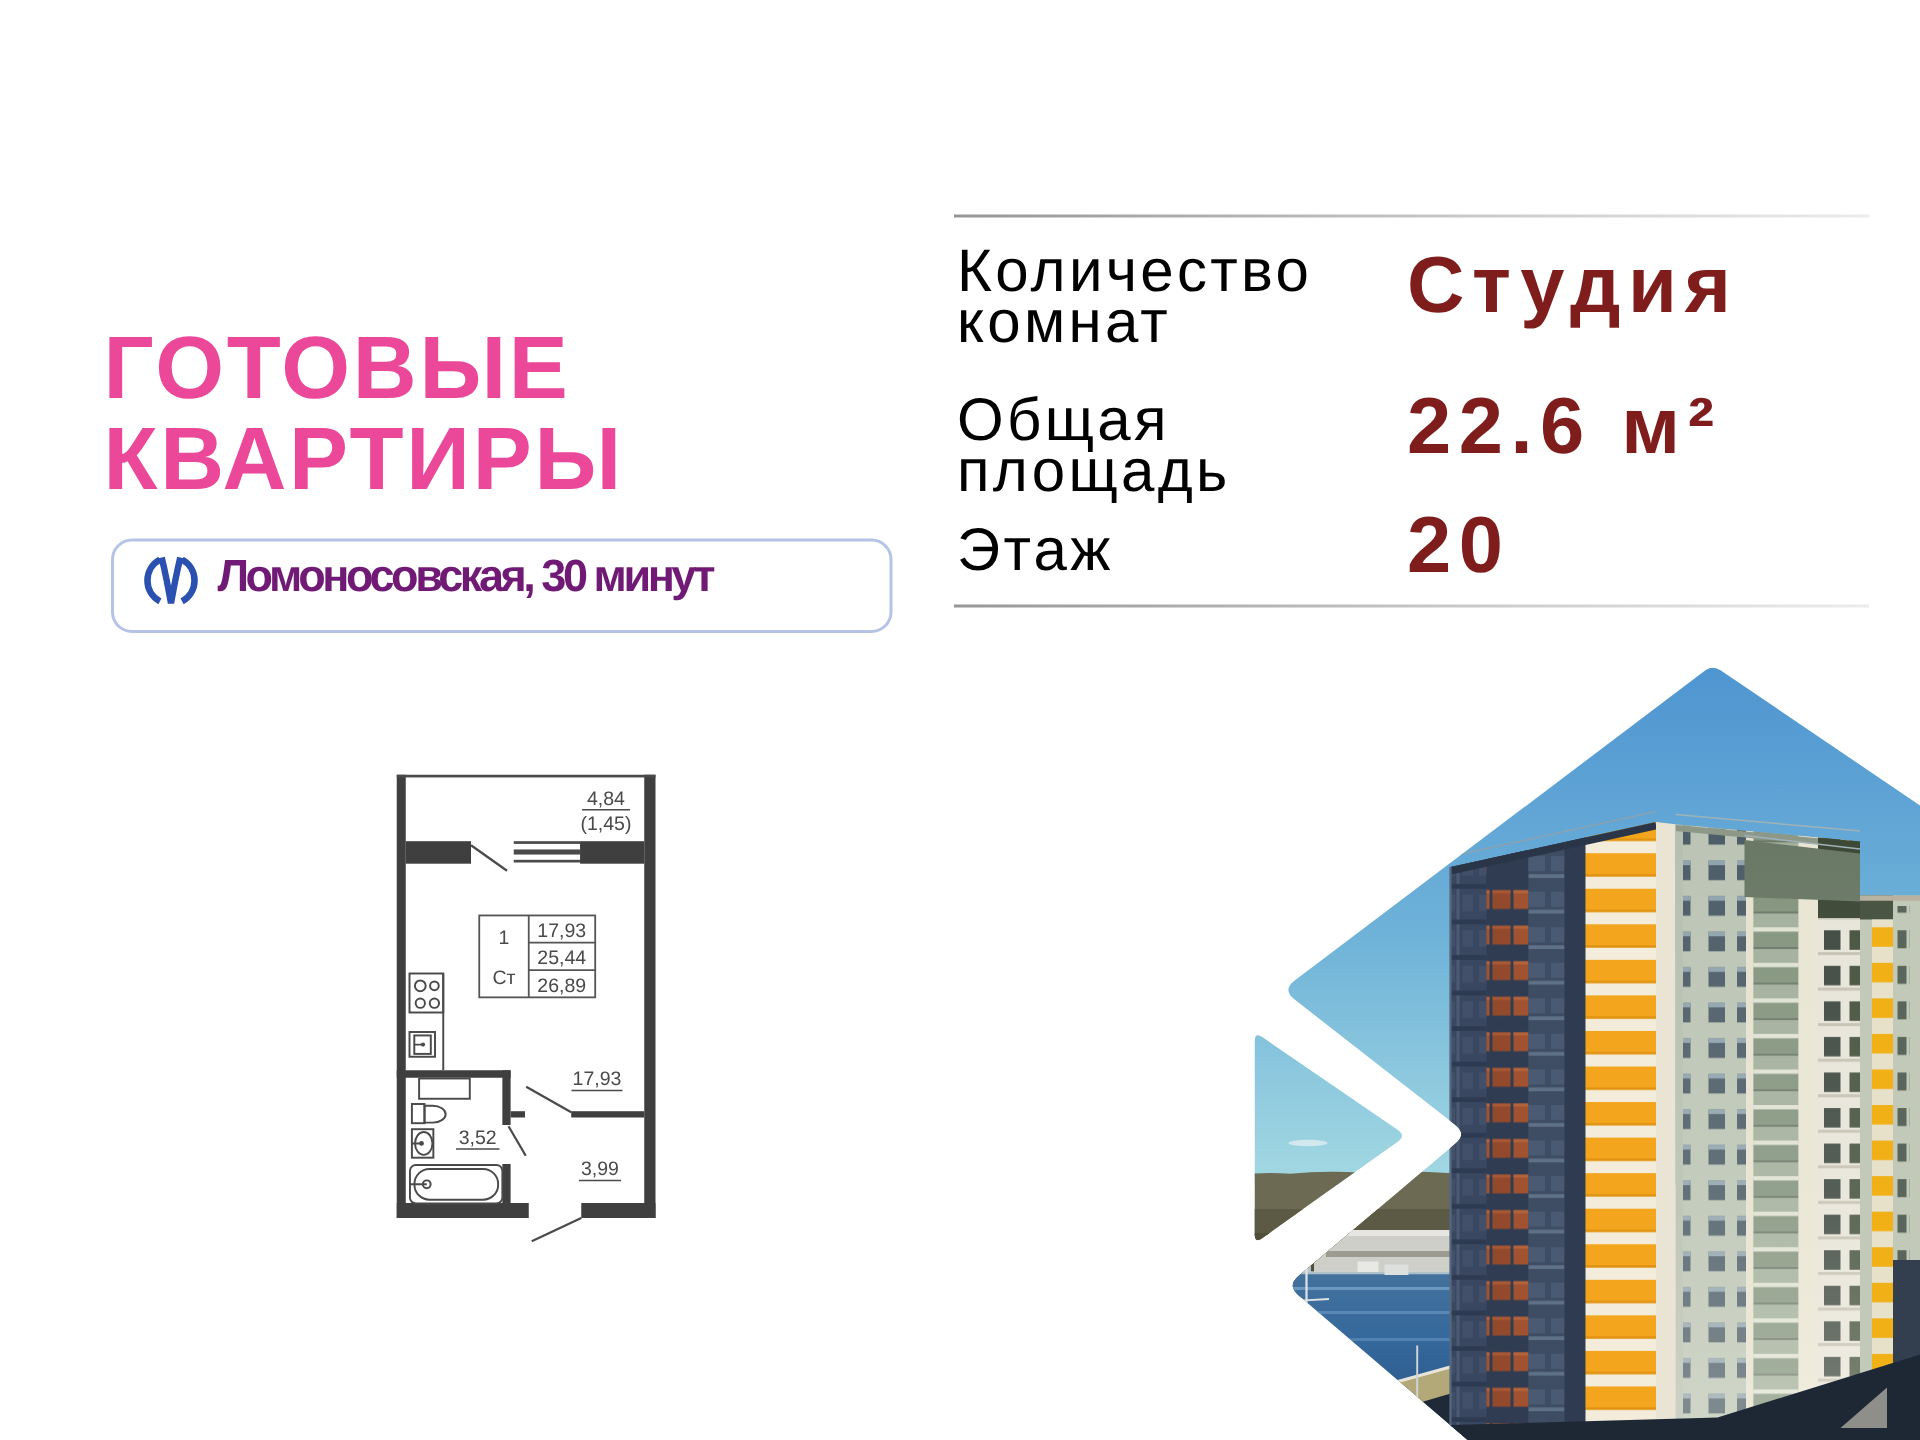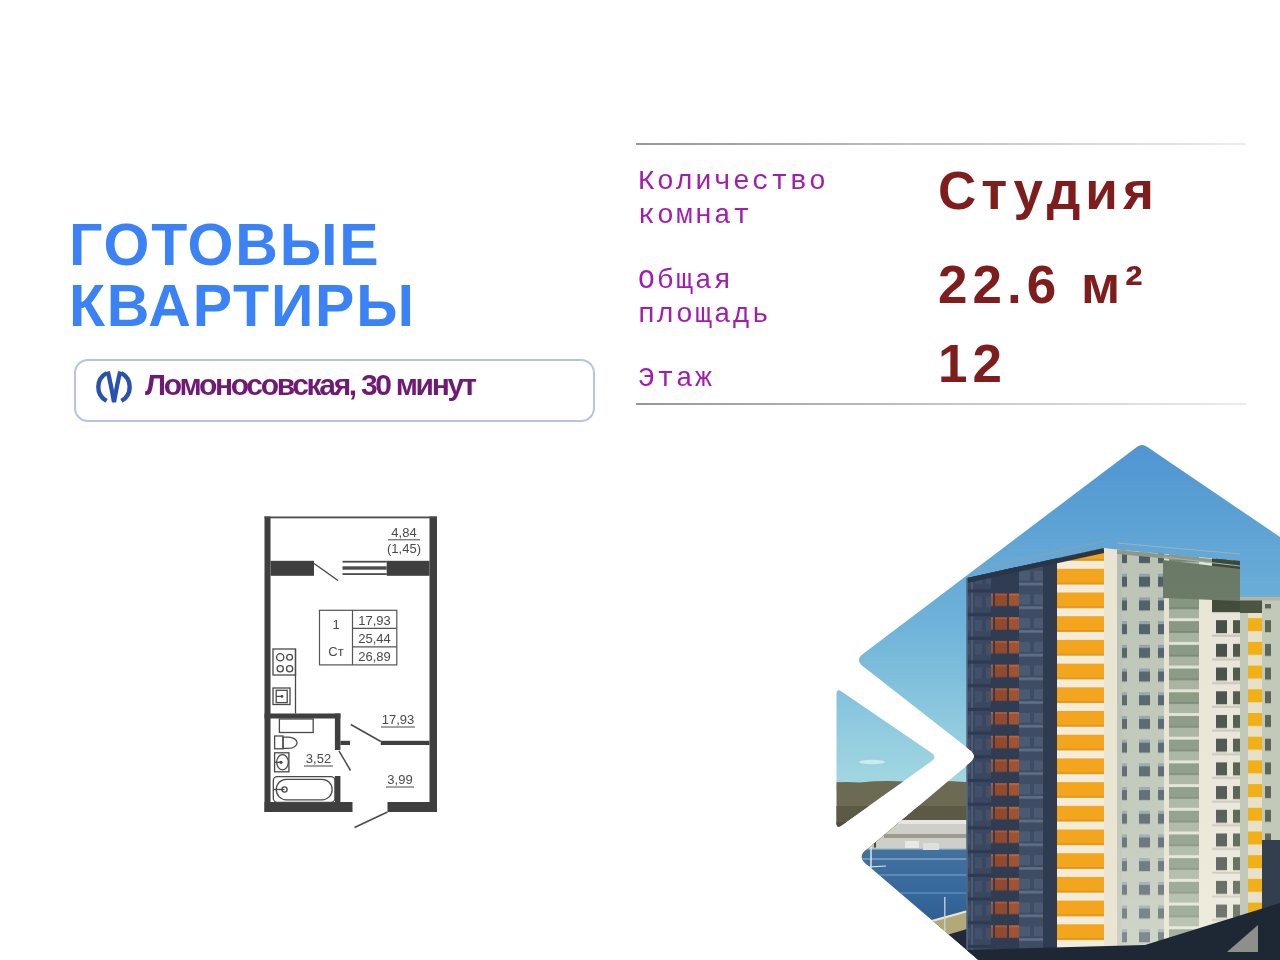--- a/index.html
+++ b/index.html
@@ -1,24 +1,24 @@
 <!DOCTYPE html>
 <html><head>
 <meta charset="utf-8">
 <style>
   html,body{margin:0;padding:0;}
   body{width:1280px;height:960px;background:#ffffff;overflow:hidden;
        font-family:"Liberation Sans",sans-serif;position:relative;}
   .abs{position:absolute;}
-  #title{left:69px;top:215px;color:#3b82f6;font-weight:bold;
+  #title{left:69px;top:215px;color:#ec4899;font-weight:bold;
          font-size:59px;line-height:60.7px;letter-spacing:1.8px;}
   #badge{left:74px;top:359px;width:517px;height:59px;border:2px solid #b5c3e6;
          border-radius:14px;background:#fff;}
   #badgetext{left:145px;top:364px;color:#701a75;font-weight:bold;font-size:30px;line-height:42px;letter-spacing:-2.3px;}
-  .lbl{left:638px;color:#a21caf;font-size:28px;line-height:33.8px;letter-spacing:2.2px;font-weight:normal;font-family:Liberation Mono, monospace;}
+  .lbl{left:638px;color:#000000;font-size:40px;line-height:33.8px;letter-spacing:2.2px;font-weight:normal;}
   .val{left:938px;color:#7f1d1d;font-size:53px;font-weight:bold;line-height:53px;letter-spacing:5px;}
   .hline{left:636px;width:610px;height:2px;
          background:linear-gradient(to right,#969696,#c8c8c8 55%,#ececec);}
 </style>
 </head>
 <body>
   <div class="abs" id="title">ГОТОВЫЕ<br>КВАРТИРЫ</div>
 
   <div class="abs" id="badge"></div>
   <svg class="abs" style="left:93px;top:368.5px" width="42" height="36" viewBox="0 0 42 36">
@@ -27,24 +27,24 @@
       <path d="M28.4,4.1 A15.8,15.8 0 0 1 28.4,31.9" stroke-width="4.4"></path>
       <path d="M14.8,2.6 Q18,16 21,33.2 Q24,16 27.2,2.6" stroke-width="4.3"></path>
     </g>
   </svg>
   <div class="abs" id="badgetext">Ломоносовская, 30 минут</div>
 
   <div class="abs hline" style="top:143px"></div>
   <div class="abs hline" style="top:403px"></div>
   <div class="abs lbl" style="top:165px">Количество<br>комнат</div>
   <div class="abs lbl" style="top:264px">Общая<br>площадь</div>
-  <div class="abs lbl" style="top:362px">Этаж</div>
+  <div class="abs lbl" style="top:351px">Этаж</div>
   <div class="abs val" style="top:164px">Студия</div>
   <div class="abs val" style="top:258px">22.6 м²</div>
-  <div class="abs val" style="top:337px">12</div>
+  <div class="abs val" style="top:337px">20</div>
 
   <svg class="abs" style="left:255px;top:500px" width="200" height="340" viewBox="255 500 200 340">
     <g id="plan">
 
       <g fill="#3f3f3f">
         <rect x="264.5" y="516.5" width="6" height="295.5"></rect>
         <rect x="429.5" y="516.5" width="7.5" height="295.5"></rect>
         <rect x="264.5" y="516.5" width="172.5" height="1.8" fill="#4a4a4a"></rect>
         <rect x="270.5" y="560.8" width="43.5" height="15"></rect>
         <rect x="386.7" y="560.8" width="42.8" height="15"></rect>

